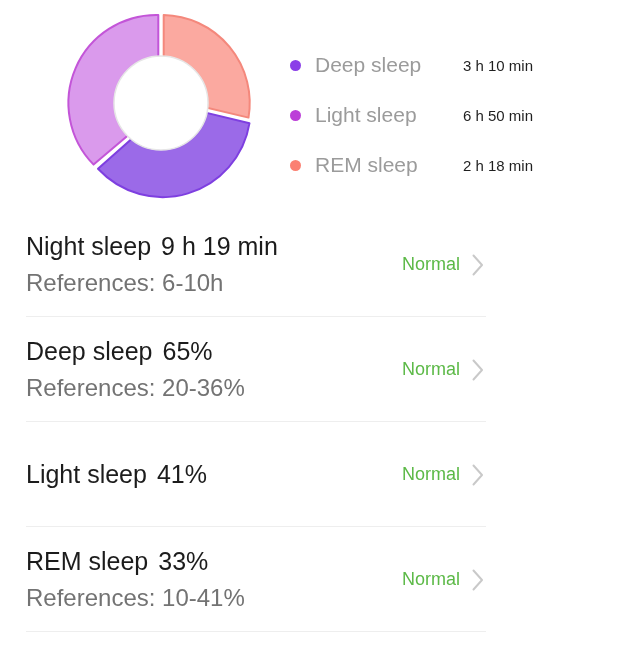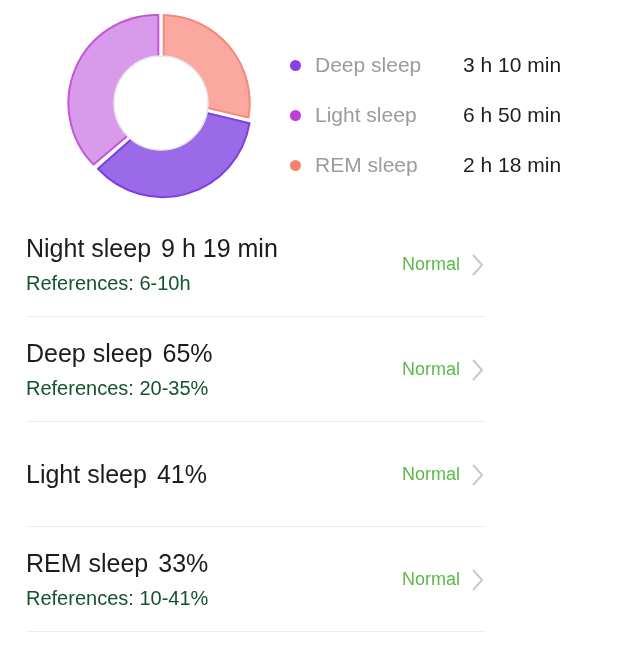--- a/index.html
+++ b/index.html
@@ -64,21 +64,21 @@
   }
   .legend-label {
     color: #9b9b9b;
     font-size: 21px;
     width: 148px;
     flex: 0 0 auto;
     white-space: nowrap;
   }
   .legend-value {
     color: #1f1f1f;
-    font-size: 21px;
+    font-size: 15px;
     white-space: nowrap;
   }
 
   
   .list {
     position: absolute;
     top: 212px;
     left: 0;
     width: 512px;
   }
@@ -108,22 +108,22 @@
     font-size: 25px;
     color: #1c1c1c;
     line-height: 1.1;
     white-space: nowrap;
   }
   .row-title .row-metric {
     margin-left: 10px;
   }
   .row-sub {
     margin-top: 9px;
-    font-size: 20px;
-    color: #14532d;
+    font-size: 24px;
+    color: #737373;
     line-height: 1.1;
     white-space: nowrap;
   }
   .row-right {
     display: flex;
     align-items: center;
     padding-right: 2px;
   }
   .row-status {
     font-size: 18px;
@@ -199,21 +199,21 @@
         </span>
       </div>
       <div class="row-divider"></div>
     </div>
 
     <div class="row">
       <div class="row-left">
         <div class="row-title">
           <span>Deep sleep</span><span class="row-metric">65%</span>
         </div>
-        <div class="row-sub">References: 20-35%</div>
+        <div class="row-sub">References: 20-36%</div>
       </div>
       <div class="row-right">
         <span class="row-status">Normal</span>
         <span class="chevron">
           <svg viewBox="0 0 12 22" xmlns="http://www.w3.org/2000/svg">
               <path d="M1.5 1.5 L10 11 L1.5 20.5" fill="none" stroke="#C9C9C9" stroke-width="2" stroke-linecap="round" stroke-linejoin="round"></path>
             </svg>
         </span>
       </div>
       <div class="row-divider"></div>

